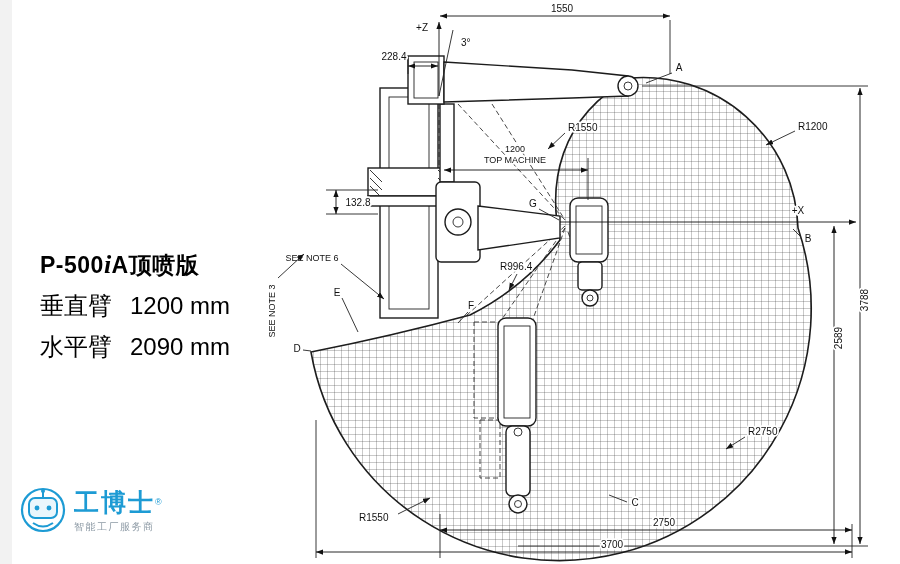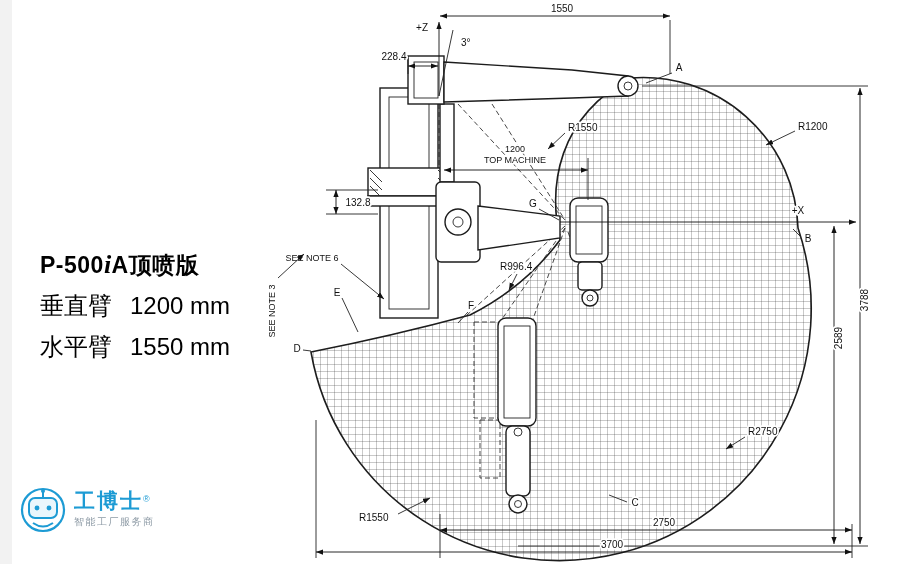--- a/index.html
+++ b/index.html
@@ -23,21 +23,21 @@
   .panel{position:absolute;left:28px;top:250px;color:#000;}
   .panel-title{font-size:23px;font-weight:bold;letter-spacing:.5px;}
   .panel-title .it{font-family:"Liberation Serif",serif;font-style:italic;font-size:26px;}
   .spec{font-size:24px;margin-top:9px;white-space:nowrap;}
   .spec-label{display:inline-block;min-width:90px;}
 
   
   .logo{position:absolute;left:6px;top:483px;width:180px;}
   .logo-row{display:flex;gap:6px;align-items:flex-start;}
   .logo-texts{padding-top:6px;}
-  .logo-name{color:#1d9bd4;font-size:21px;font-weight:bold;letter-spacing:2px;line-height:1.1;}
+  .logo-name{color:#1d9bd4;font-size:25px;font-weight:bold;letter-spacing:2px;line-height:1.1;}
   .logo-reg{color:#1d9bd4;font-size:9px;vertical-align:super;}
   .logo-tagline{color:#8d9aa5;font-size:10px;letter-spacing:1.5px;margin-top:3px;}
   .logo-site{color:#9aa3ab;font-size:11px;margin-top:2px;margin-left:2px;}
 </style>
 </head>
 <body>
 
 <div class="page">
 
   <svg class="diagram-svg" width="900" height="564" viewBox="0 0 900 564">
@@ -205,21 +205,21 @@
   </svg>
 
   <div class="panel">
     <div class="panel-title">
       <span>P-500</span><span class="it">i</span><span>A</span><span>顶喷版</span>
     </div>
     <div class="spec">
       <span class="spec-label">垂直臂</span><span>1200 mm</span>
     </div>
     <div class="spec">
-      <span class="spec-label">水平臂</span><span>1550 mm</span>
+      <span class="spec-label">水平臂</span><span>2090 mm</span>
     </div>
   </div>
 
   <div class="logo">
     <div class="logo-row">
       <svg width="50" height="52" viewBox="0 0 50 52">
         <circle cx="25" cy="27" r="21" fill="none" stroke="#1d9bd4" stroke-width="2.2"></circle>
         <line x1="25" y1="9" x2="25" y2="15" stroke="#1d9bd4" stroke-width="2"></line>
         <circle cx="25" cy="8" r="2" fill="#1d9bd4"></circle>
         <rect x="11" y="15" width="28" height="20" rx="6" fill="#eaf6fc" stroke="#1d9bd4" stroke-width="2"></rect>

